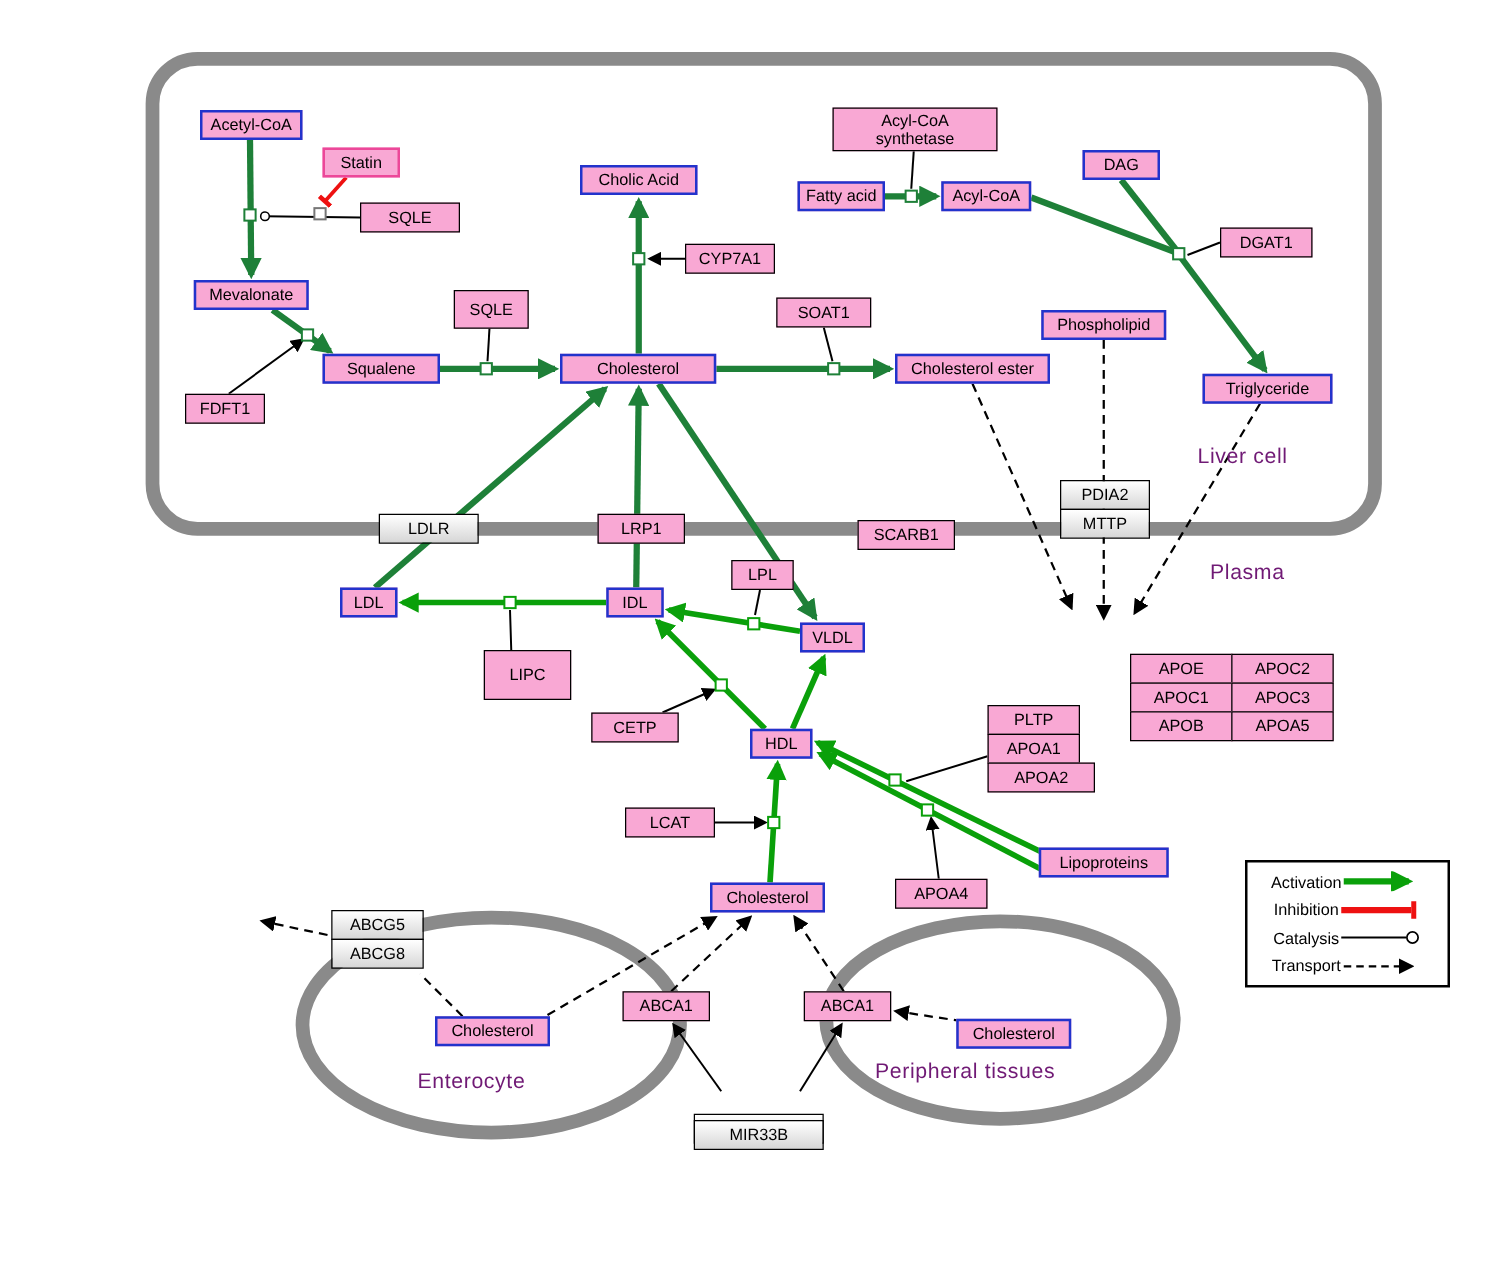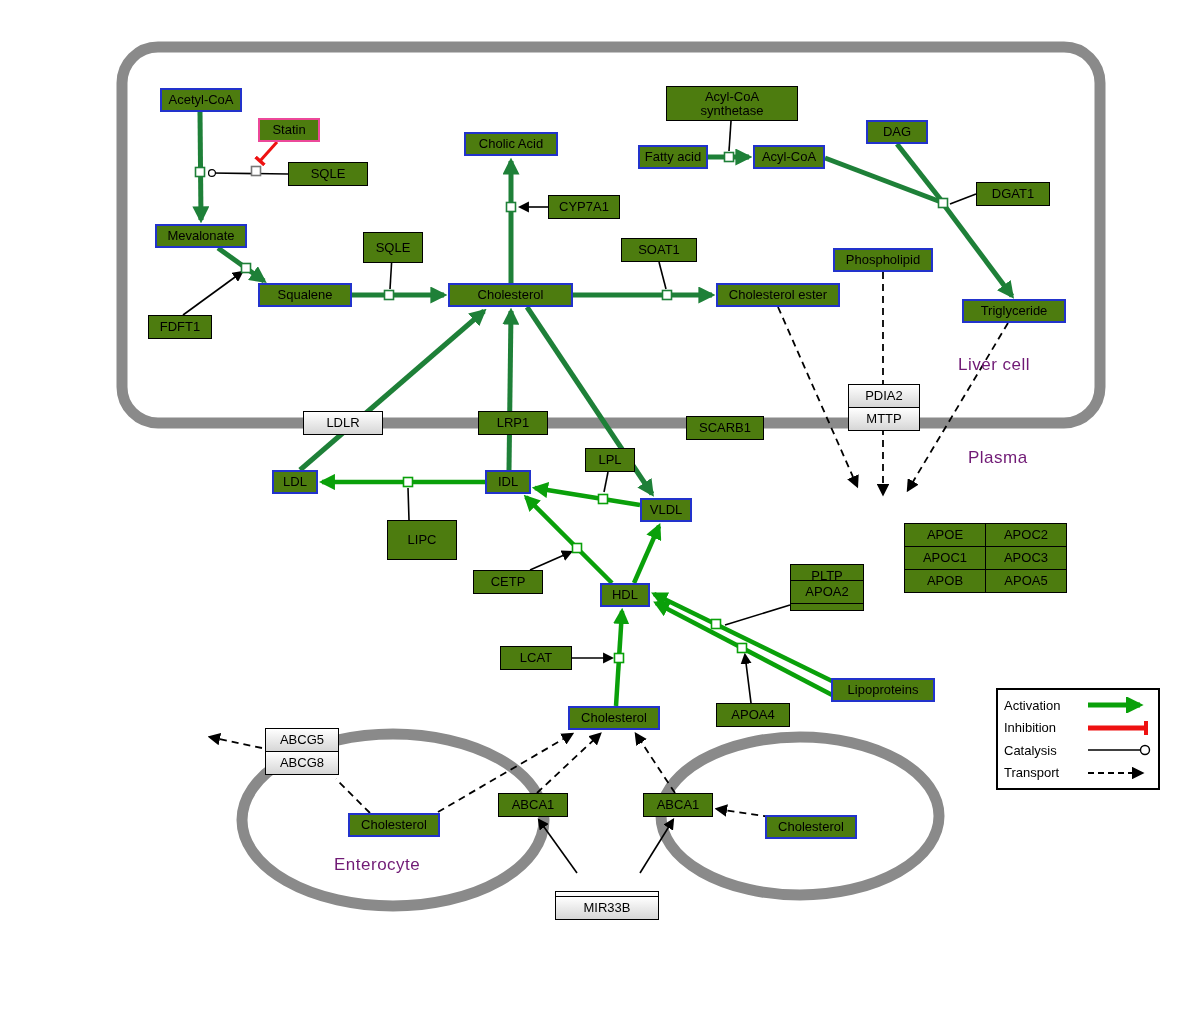--- a/index.html
+++ b/index.html
@@ -1,32 +1,32 @@
 <!DOCTYPE html>
 <html><head>
 <meta charset="utf-8">
 <style>
   *{box-sizing:border-box;margin:0;padding:0}
   html,body{background:#fff}
   body{font-family:"Liberation Sans",sans-serif}
   .canvas{position:relative;width:1200px;height:1013px;background:#fff;overflow:hidden}
   .layer{position:absolute;left:0;top:0;z-index:1}
   .node{position:absolute;z-index:2;display:flex;align-items:center;justify-content:center;
-        text-align:center;background:#4d7c0f;border:1px solid #000;color:#000;
+        text-align:center;background:#f9a8d4;border:1px solid #000;color:#000;
         font-size:13px;line-height:14px;padding:0 2px;white-space:nowrap}
   .metab{border:2px solid #2233cc}
   .inhib{border:2px solid #ec4899}
   .shaded{background:linear-gradient(#ffffff,#d6d6d6)}
   .twoline{flex-direction:column;white-space:normal}
   .region{position:absolute;z-index:2;font-size:17px;font-weight:normal;color:#701a75;letter-spacing:.5px}
   .region.center{}
   .legend{position:absolute;left:996px;top:688px;width:164px;height:102px;z-index:2;
           background:#fff;border:2.5px solid #000;display:flex;flex-direction:column;
           justify-content:space-around;padding:4px 6px}
-  .lrow{display:flex;align-items:center;justify-content:space-between}
+  .lrow{display:flex;align-items:center;justify-content:center}
   .lrow span{font-size:13px;color:#000}
 </style>
 </head>
 <body>
 
 <div class="canvas">
 
   <svg class="layer" width="1200" height="1013" viewBox="0 0 1200 1013">
     <defs>
       <marker id="aGd" viewBox="0 0 10 10" refX="8" refY="5" markerWidth="3.4" markerHeight="3.4" orient="auto">
@@ -125,20 +125,21 @@
         <rect x="711.5" y="619.5" width="9" height="9"></rect>
         <rect x="737.5" y="643.5" width="9" height="9"></rect>
       </g>
       <rect x="251.5" y="166.5" width="9" height="9" stroke="#777"></rect>
     </g>
   </svg>
 
   <div class="region" style="left:958px;top:355px">Liver cell</div>
   <div class="region" style="left:968px;top:448px">Plasma</div>
   <div class="region center" style="left:334px;top:855px;width:125px">Enterocyte</div>
+  <div class="region center" style="left:700px;top:847px;width:210px">Peripheral tissues</div>
 
   <div class="node metab" style="left:160px;top:88px;width:82px;height:24px">Acetyl-CoA</div>
   <div class="node inhib" style="left:258px;top:118px;width:62px;height:24px">Statin</div>
   <div class="node" style="left:288px;top:162px;width:80px;height:24px">SQLE</div>
   <div class="node metab" style="left:155px;top:224px;width:92px;height:24px">Mevalonate</div>
   <div class="node" style="left:148px;top:315px;width:64px;height:24px">FDFT1</div>
   <div class="node metab" style="left:258px;top:283px;width:94px;height:24px">Squalene</div>
   <div class="node" style="left:363px;top:232px;width:60px;height:31px">SQLE</div>
   <div class="node metab" style="left:448px;top:283px;width:125px;height:24px">Cholesterol</div>
   <div class="node metab" style="left:464px;top:132px;width:94px;height:24px">Cholic Acid</div>
@@ -165,21 +166,21 @@
   <div class="node metab" style="left:272px;top:470px;width:46px;height:24px">LDL</div>
   <div class="node metab" style="left:485px;top:470px;width:46px;height:24px">IDL</div>
   <div class="node" style="left:387px;top:520px;width:70px;height:40px">LIPC</div>
   <div class="node" style="left:585px;top:448px;width:50px;height:24px">LPL</div>
   <div class="node metab" style="left:640px;top:498px;width:52px;height:24px">VLDL</div>
   <div class="node" style="left:473px;top:570px;width:70px;height:24px">CETP</div>
   <div class="node metab" style="left:600px;top:583px;width:50px;height:24px">HDL</div>
   <div class="node" style="left:500px;top:646px;width:72px;height:24px">LCAT</div>
   <div class="node" style="left:790px;top:564px;width:74px;height:24px">PLTP</div>
   <div class="node" style="left:790px;top:587px;width:74px;height:24px">APOA1</div>
-  <div class="node" style="left:790px;top:580px;width:74px;height:24px">APOA2</div>
+  <div class="node" style="left:790px;top:610px;width:86px;height:24px">APOA2</div>
   <div class="node" style="left:716px;top:703px;width:74px;height:24px">APOA4</div>
   <div class="node metab" style="left:831px;top:678px;width:104px;height:24px">Lipoproteins</div>
   <div class="node metab" style="left:568px;top:706px;width:92px;height:24px">Cholesterol</div>
 
   <div class="node" style="left:904px;top:523px;width:82px;height:24px">APOE</div>
   <div class="node" style="left:985px;top:523px;width:82px;height:24px">APOC2</div>
   <div class="node" style="left:904px;top:546px;width:82px;height:24px">APOC1</div>
   <div class="node" style="left:985px;top:546px;width:82px;height:24px">APOC3</div>
   <div class="node" style="left:904px;top:569px;width:82px;height:24px">APOB</div>
   <div class="node" style="left:985px;top:569px;width:82px;height:24px">APOA5</div>

